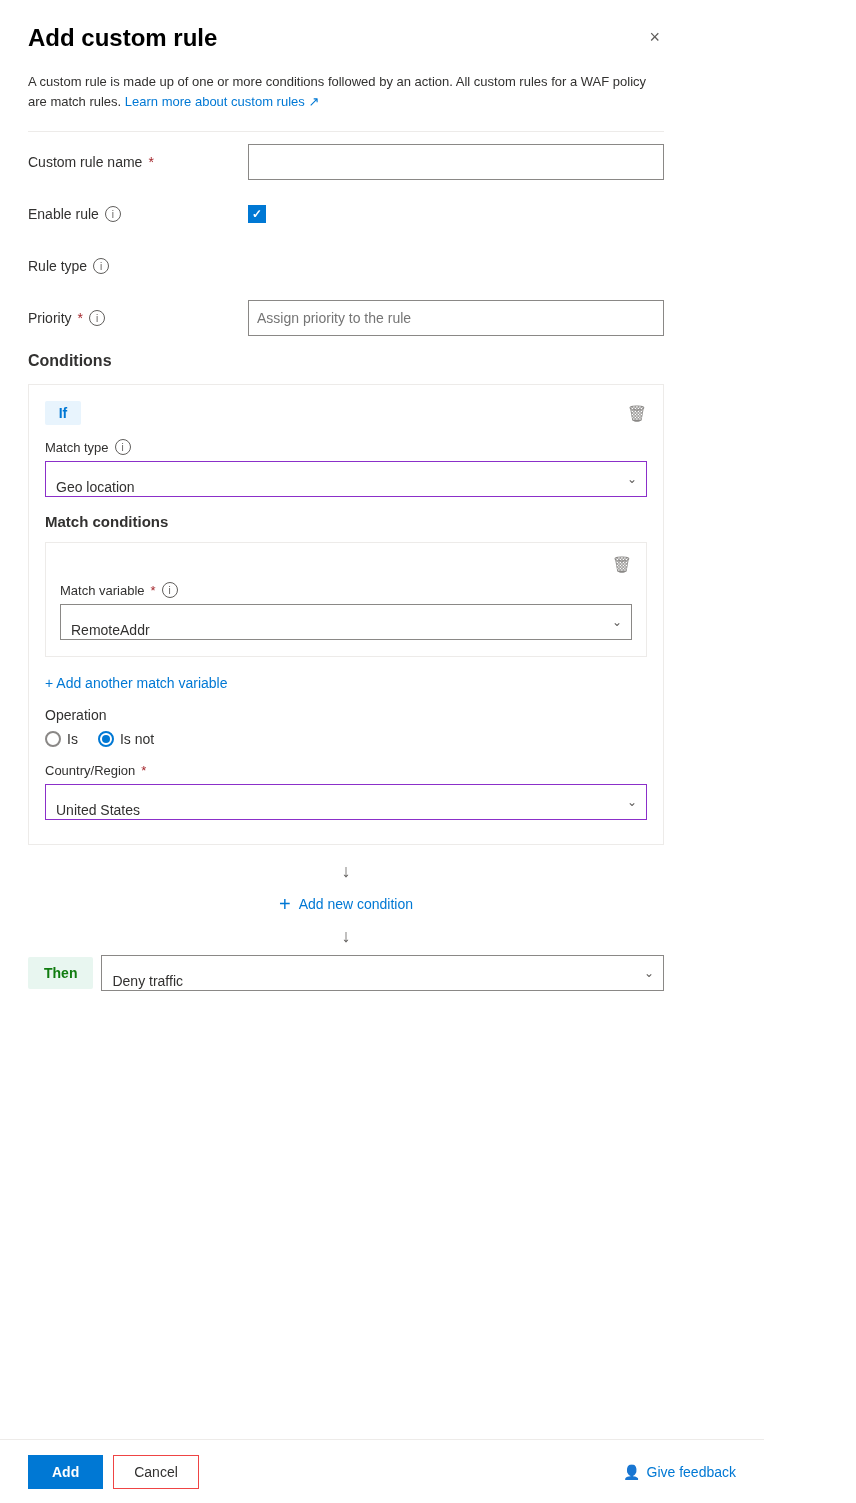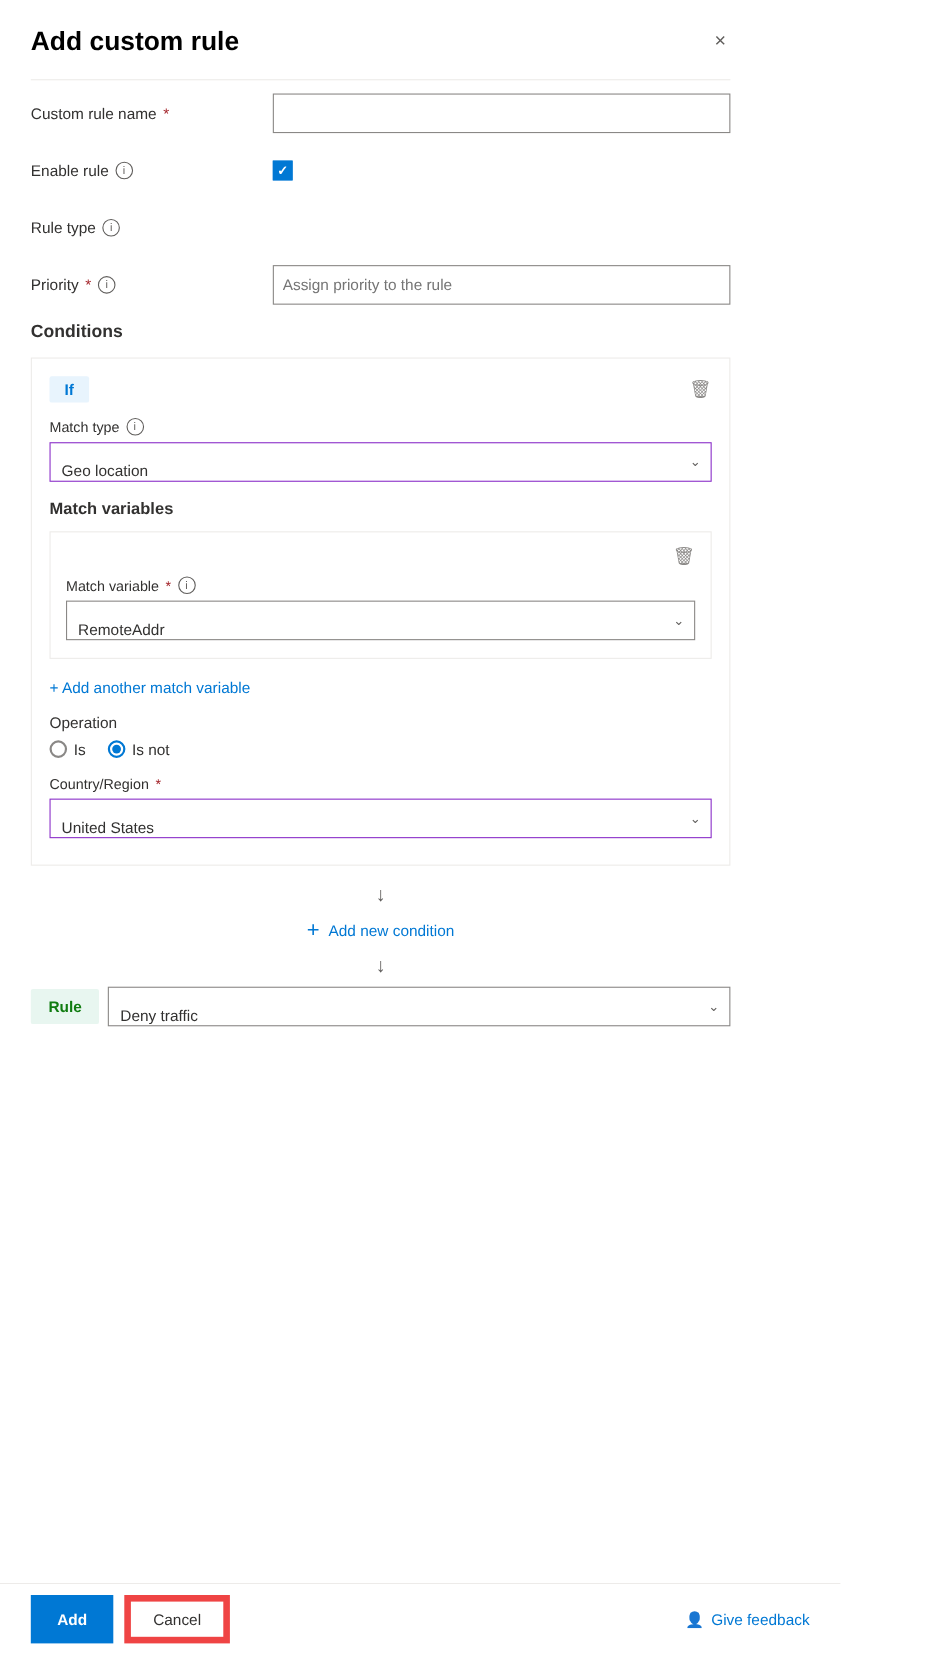--- a/index.html
+++ b/index.html
@@ -310,21 +310,21 @@
       border: none;
       padding: 8px 24px;
       font-size: 14px;
       font-weight: 600;
       cursor: pointer;
       font-family: inherit;
     }
     .btn-default {
       background: #fff;
       color: #323130;
-      border: 6px solid #ef4444;
+      border: 1px solid #ef4444;
       padding: 8px 20px;
       font-size: 14px;
       cursor: pointer;
       font-family: inherit;
     }
     .feedback-link {
       display: flex;
       align-items: center;
       gap: 6px;
       color: #0078d4;
@@ -345,20 +345,26 @@
 <body>
 
 <div class="modal">
   <div class="content-area">
 
     <div class="modal-header">
       <h1 class="modal-title">Add custom rule</h1>
       <button class="close-btn">×</button>
     </div>
 
+    <p class="description">
+      <span>A custom rule is made up of one or more conditions followed by an action. All custom rules for a WAF policy are match rules.</span>
+      <a href="#">
+        <span>Learn more about custom rules</span> ↗
+      </a>
+    </p>
 
     <hr class="separator">
 
     <div class="form-row">
       <div class="form-label">
         <span>Custom rule name</span>
         <span class="required">*</span>
       </div>
       <div class="form-control">
         <input type="text" class="text-input" style="">
@@ -413,21 +419,21 @@
             <option>HTTP header</option>
             <option>HTTP body</option>
             <option>URL</option>
             <option>Query string</option>
           </select>
           <span class="select-arrow">⌄</span>
         </div>
       </div>
 
       <div class="match-variables-section">
-        <div class="match-variables-title">Match variables</div>
+        <div class="match-variables-title">Match conditions</div>
 
         <div class="match-var-box">
           <div class="match-var-trash">
             <span class="trash-icon">🗑</span>
           </div>
           <div class="field-label">
             <span>Match variable</span>
             <span class="required">*</span>
             <span class="info-icon">i</span>
           </div>
@@ -495,21 +501,21 @@
     <div class="arrow-connector">↓</div>
     <div style="display:flex;justify-content:center;">
       <button class="add-condition-btn">
         <span class="plus-blue">+</span>
         <span>Add new condition</span>
       </button>
     </div>
     <div class="arrow-connector">↓</div>
 
     <div class="then-row">
-      <div class="then-badge">Rule</div>
+      <div class="then-badge">Then</div>
       <div class="select-wrap" style="flex:1;">
         <select class="select-box normal">
           <option selected="">Deny traffic</option>
           <option>Allow traffic</option>
           <option>Log</option>
         </select>
         <span class="select-arrow">⌄</span>
       </div>
     </div>
   </div>

